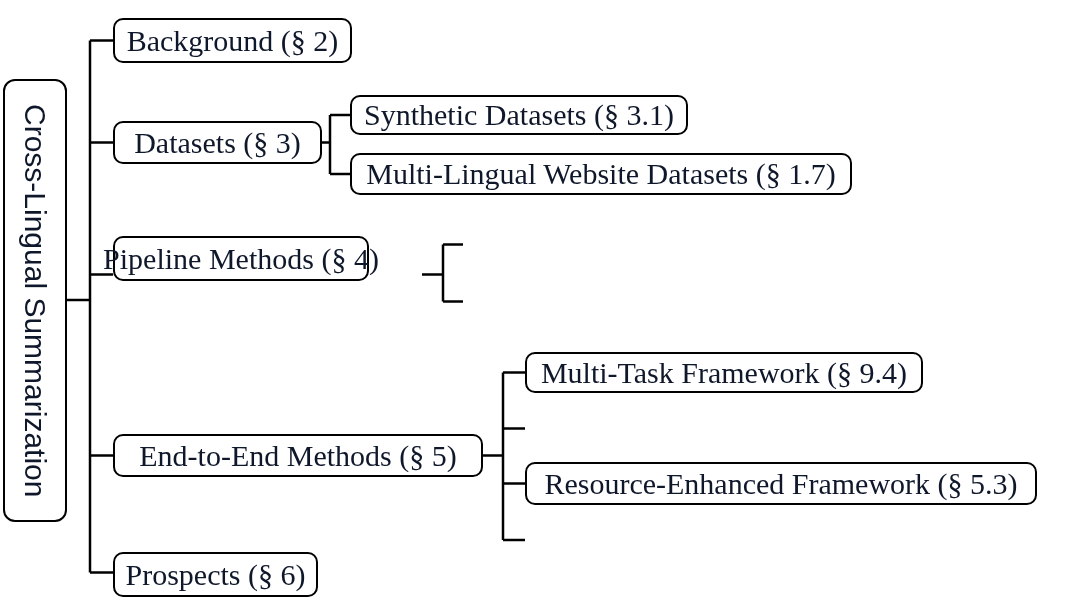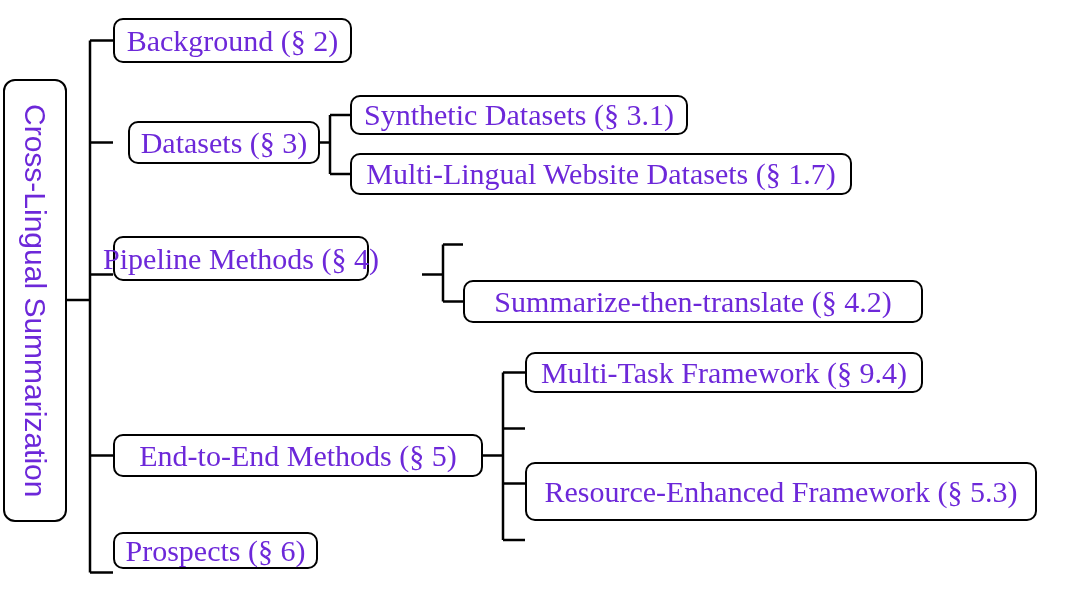--- a/index.html
+++ b/index.html
@@ -4,21 +4,21 @@
 <style>
   html,body{margin:0;padding:0;background:#ffffff;}
   .canvas{
     position:relative;width:1080px;height:616px;background:#ffffff;overflow:hidden;
   }
   svg.connectors{position:absolute;left:0;top:0;width:1080px;height:616px;}
   .node{
     position:absolute;box-sizing:border-box;
     border:2.5px solid #000000;border-radius:10px;background:#ffffff;
     display:flex;align-items:center;justify-content:center;
-    white-space:nowrap;color:#6d28d9;
+    white-space:nowrap;color:#0f172a;
     font-family:"Liberation Serif","DejaVu Serif",serif;
     font-size:30px;line-height:1;
   }
   .node.root{
     border-radius:12px;
     font-family:"Liberation Sans","DejaVu Sans",sans-serif;
     writing-mode:vertical-rl;text-orientation:mixed;
     font-size:30px;
   }
 </style>
@@ -53,34 +53,33 @@
     <line x1="503" y1="372.5" x2="525" y2="372.5"></line>
     <line x1="503" y1="428.5" x2="525" y2="428.5"></line>
     <line x1="503" y1="483.5" x2="525" y2="483.5"></line>
     <line x1="503" y1="540" x2="525" y2="540"></line>
   </svg>
 
   <div class="node root" style="left:3px;top:79px;width:64px;height:443px">Cross-Lingual Summarization</div>
 
   <div class="node" style="left:113px;top:18px;width:239px;height:45px">Background (§ 2)</div>
 
-  <div class="node" style="left:128px;top:121px;width:192px;height:43px">Datasets (§ 3)</div>
+  <div class="node" style="left:113px;top:121px;width:209px;height:43px">Datasets (§ 3)</div>
 
   <div class="node" style="left:113px;top:236px;width:256px;height:45px">Pipeline Methods (§ 4)</div>
 
   <div class="node" style="left:113px;top:434px;width:370px;height:43px">End-to-End Methods (§ 5)</div>
 
-  <div class="node" style="left:113px;top:532px;width:205px;height:37px">Prospects (§ 6)</div>
+  <div class="node" style="left:113px;top:552px;width:205px;height:45px">Prospects (§ 6)</div>
 
   <div class="node" style="left:350px;top:95px;width:338px;height:40px">Synthetic Datasets (§ 3.1)</div>
 
   <div class="node" style="left:350px;top:153px;width:502px;height:42px">Multi-Lingual Website Datasets (§ 1.7)</div>
 
 
-  <div class="node" style="left:463px;top:280px;width:460px;height:43px">Summarize-then-translate (§ 4.2)</div>
 
   <div class="node" style="left:525px;top:352px;width:398px;height:41px">Multi-Task Framework (§ 9.4)</div>
 
 
-  <div class="node" style="left:525px;top:462px;width:512px;height:59px">Resource-Enhanced Framework (§ 5.3)</div>
+  <div class="node" style="left:525px;top:462px;width:512px;height:43px">Resource-Enhanced Framework (§ 5.3)</div>
 
 
 </div>
 
 </body></html>

